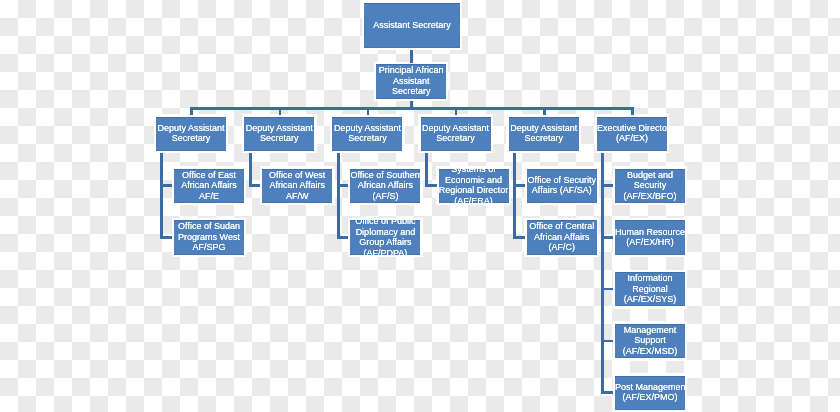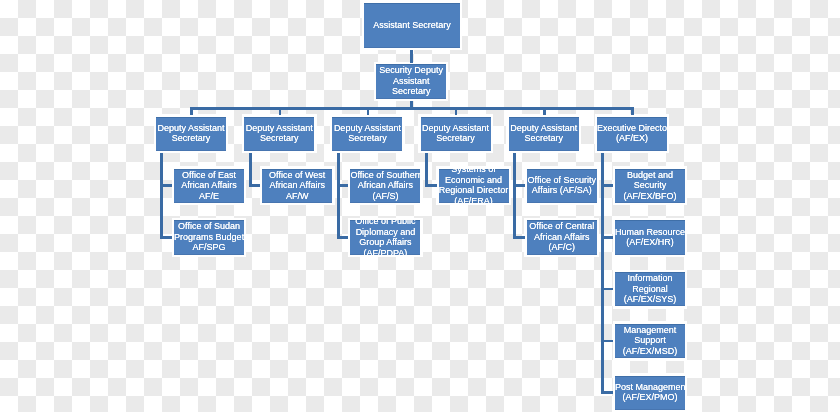--- a/index.html
+++ b/index.html
@@ -78,21 +78,21 @@
   <div class="conn" style="left: 600.8px; top: 287.9px; width: 12.1px; height: 2.6px; background: rgb(58, 107, 164);"></div>
   <div class="conn" style="left: 600.8px; top: 339.65px; width: 12.1px; height: 2.6px; background: rgb(58, 107, 164);"></div>
   <div class="conn" style="left: 600.8px; top: 391.4px; width: 12.1px; height: 2.6px; background: rgb(58, 107, 164);"></div>
   <div class="node" title="Assistant Secretary" style="left: 364px; top: 2.5px; width: 96px; height: 45.4px; background-color: rgb(78, 128, 190); color: rgb(255, 255, 255); background-image: linear-gradient(rgb(63, 111, 168) 0px, rgb(63, 111, 168) 0.9px, rgb(78, 128, 190) 0.9px, rgb(78, 128, 190) calc(100% - 0.9px), rgb(71, 117, 176) calc(100% - 0.9px)); font-size: 9px; line-height: 10.45px;">
    <div class="txt">
         <span>Assistant Secretary</span>
       </div>
   </div>
   <div class="node" title="Principal Deputy Assistant Secretary" style="left: 376.2px; top: 64.3px; width: 69.9px; height: 34.4px; background-color: rgb(78, 128, 190); color: rgb(255, 255, 255); background-image: linear-gradient(rgb(63, 111, 168) 0px, rgb(63, 111, 168) 0.9px, rgb(78, 128, 190) 0.9px, rgb(78, 128, 190) calc(100% - 0.9px), rgb(71, 117, 176) calc(100% - 0.9px)); font-size: 9px; line-height: 10.45px;">
    <div class="txt">
-        <span>Security Deputy</span>
+        <span>Principal African</span>
         <span>Assistant</span>
         <span>Secretary</span>
       </div>
   </div>
   <div class="node" title="Deputy Assistant Secretary" style="left: 156.1px; top: 116.5px; width: 69.9px; height: 34.4px; background-color: rgb(78, 128, 190); color: rgb(255, 255, 255); background-image: linear-gradient(rgb(63, 111, 168) 0px, rgb(63, 111, 168) 0.9px, rgb(78, 128, 190) 0.9px, rgb(78, 128, 190) calc(100% - 0.9px), rgb(71, 117, 176) calc(100% - 0.9px)); font-size: 9px; line-height: 10.45px;">
    <div class="txt">
         <span>Deputy Assistant</span>
         <span>Secretary</span>
       </div>
   </div>
@@ -129,21 +129,21 @@
   <div class="node" title="Office of East African Affairs AF/E" style="left: 174.1px; top: 168.5px; width: 69.9px; height: 34.4px; background-color: rgb(78, 128, 190); color: rgb(255, 255, 255); background-image: linear-gradient(rgb(63, 111, 168) 0px, rgb(63, 111, 168) 0.9px, rgb(78, 128, 190) 0.9px, rgb(78, 128, 190) calc(100% - 0.9px), rgb(71, 117, 176) calc(100% - 0.9px)); font-size: 9px; line-height: 10.45px;">
    <div class="txt">
         <span>Office of East</span>
         <span>African Affairs</span>
         <span>AF/E</span>
       </div>
   </div>
   <div class="node" title="Office of Sudan Programs Group AF/SPG" style="left: 174.1px; top: 220.25px; width: 69.9px; height: 34.4px; background-color: rgb(78, 128, 190); color: rgb(255, 255, 255); background-image: linear-gradient(rgb(63, 111, 168) 0px, rgb(63, 111, 168) 0.9px, rgb(78, 128, 190) 0.9px, rgb(78, 128, 190) calc(100% - 0.9px), rgb(71, 117, 176) calc(100% - 0.9px)); font-size: 9px; line-height: 10.45px;">
    <div class="txt">
         <span>Office of Sudan</span>
-        <span>Programs Budget</span>
+        <span>Programs West</span>
         <span>AF/SPG</span>
       </div>
   </div>
   <div class="node" title="Office of West African Affairs AF/W" style="left: 262.28px; top: 168.5px; width: 69.9px; height: 34.4px; background-color: rgb(78, 128, 190); color: rgb(255, 255, 255); background-image: linear-gradient(rgb(63, 111, 168) 0px, rgb(63, 111, 168) 0.9px, rgb(78, 128, 190) 0.9px, rgb(78, 128, 190) calc(100% - 0.9px), rgb(71, 117, 176) calc(100% - 0.9px)); font-size: 9px; line-height: 10.45px;">
    <div class="txt">
         <span>Office of West</span>
         <span>African Affairs</span>
         <span>AF/W</span>
       </div>
   </div>

